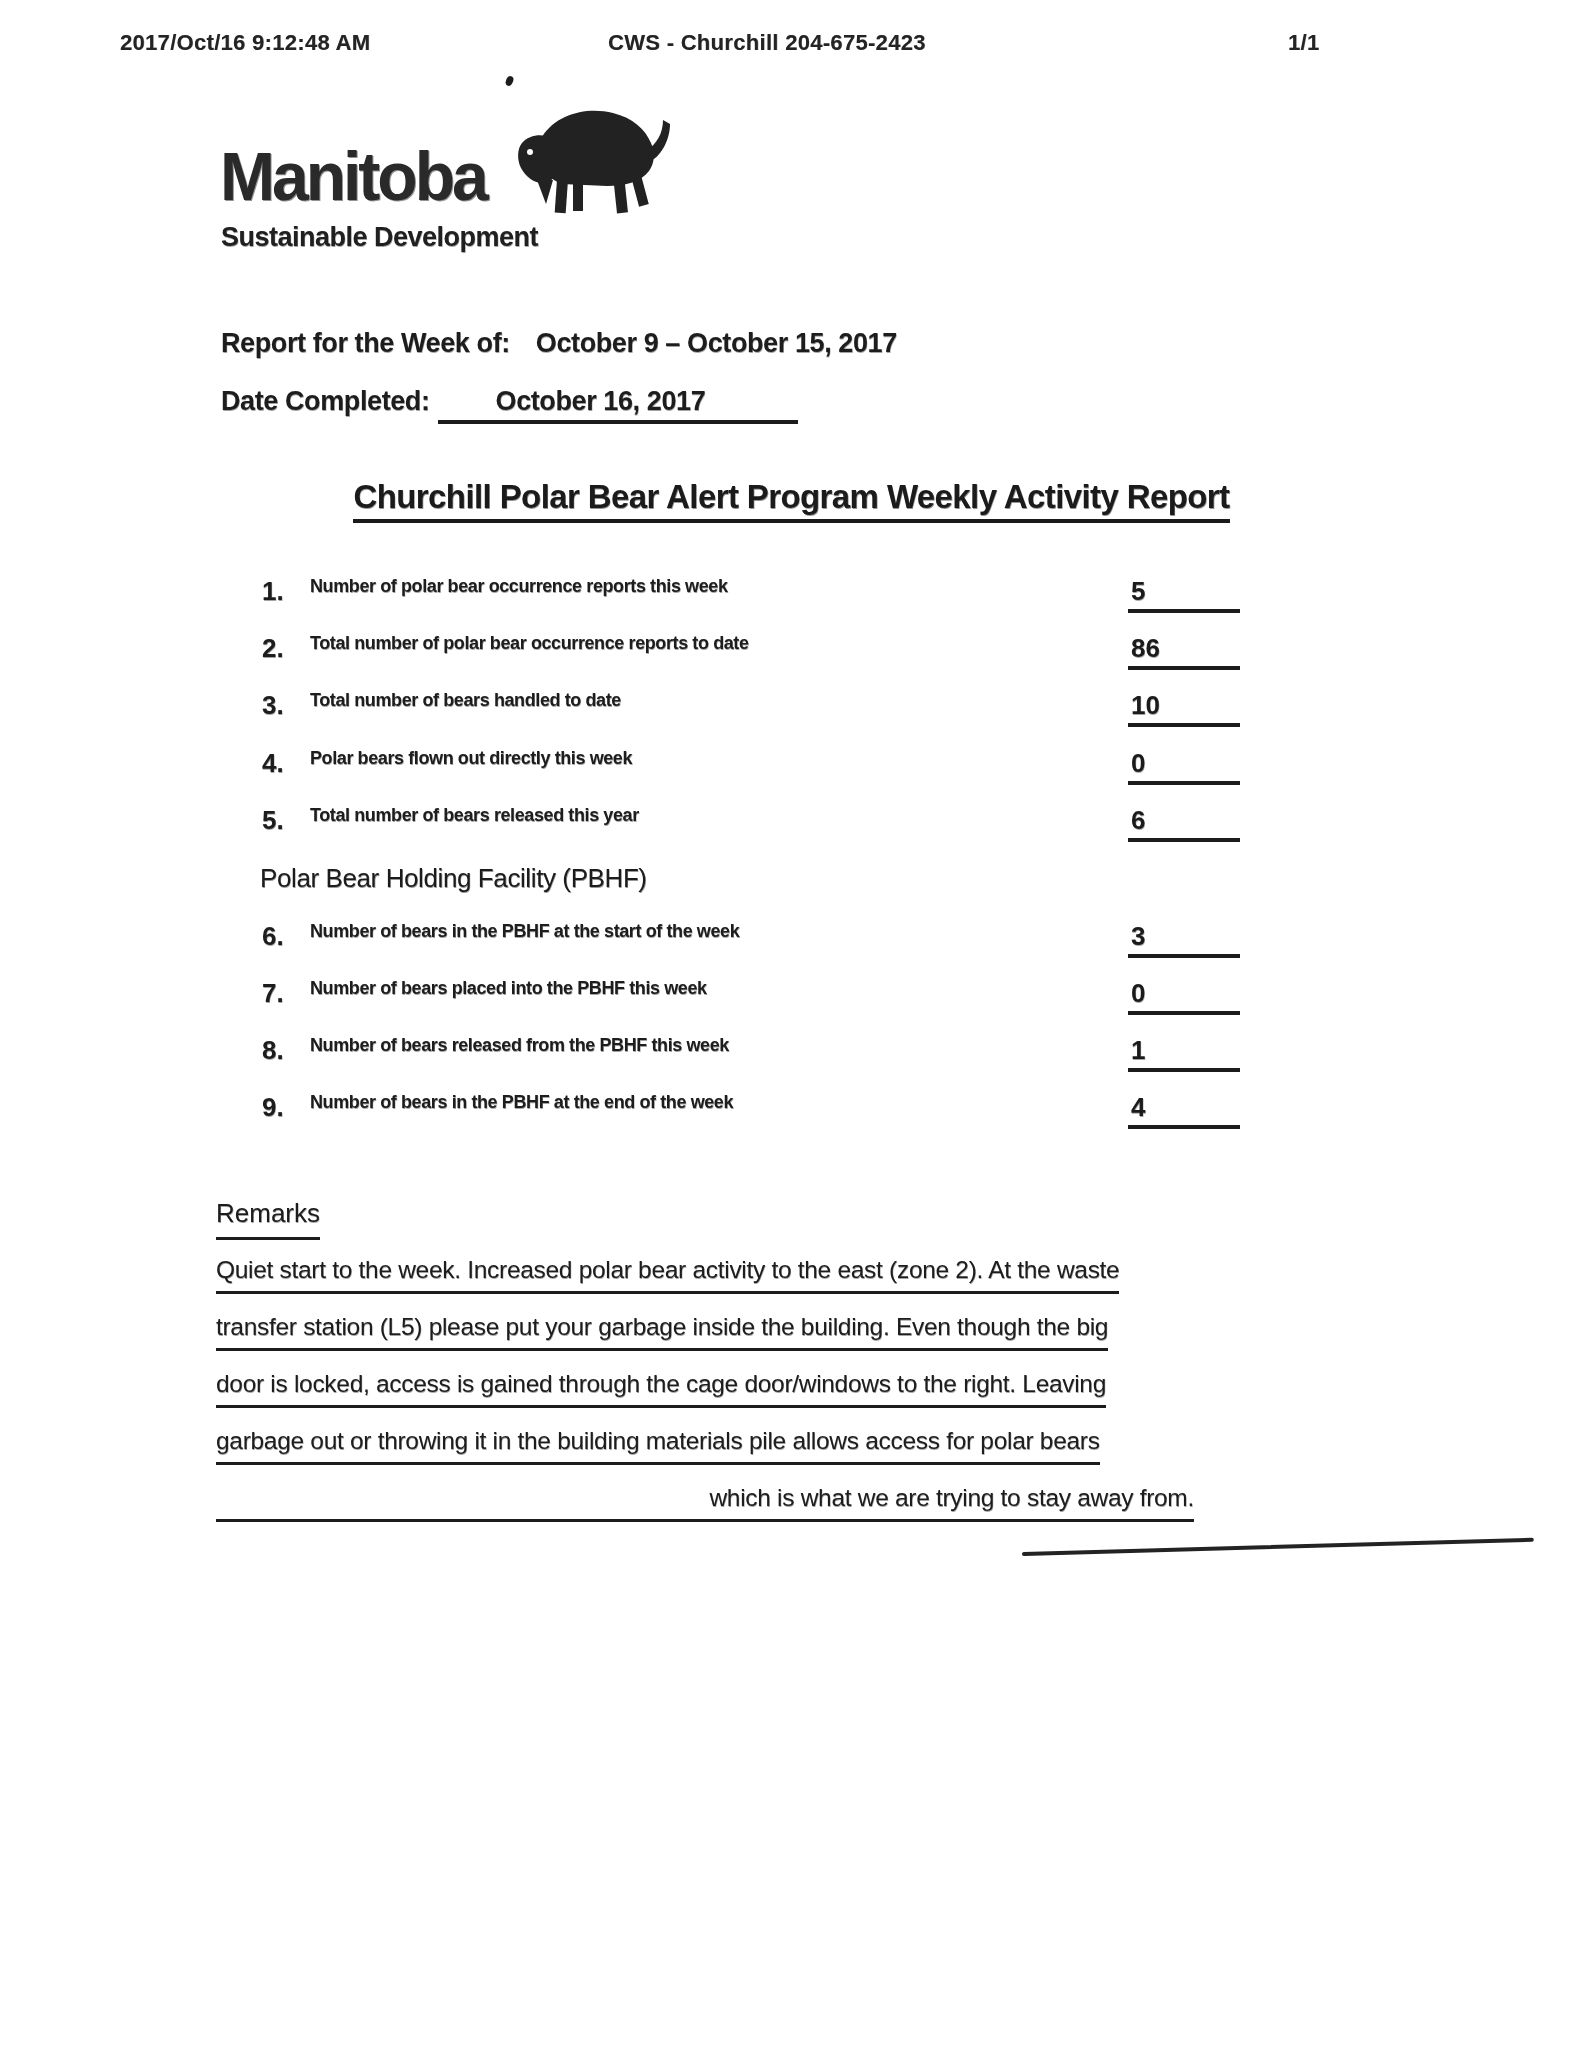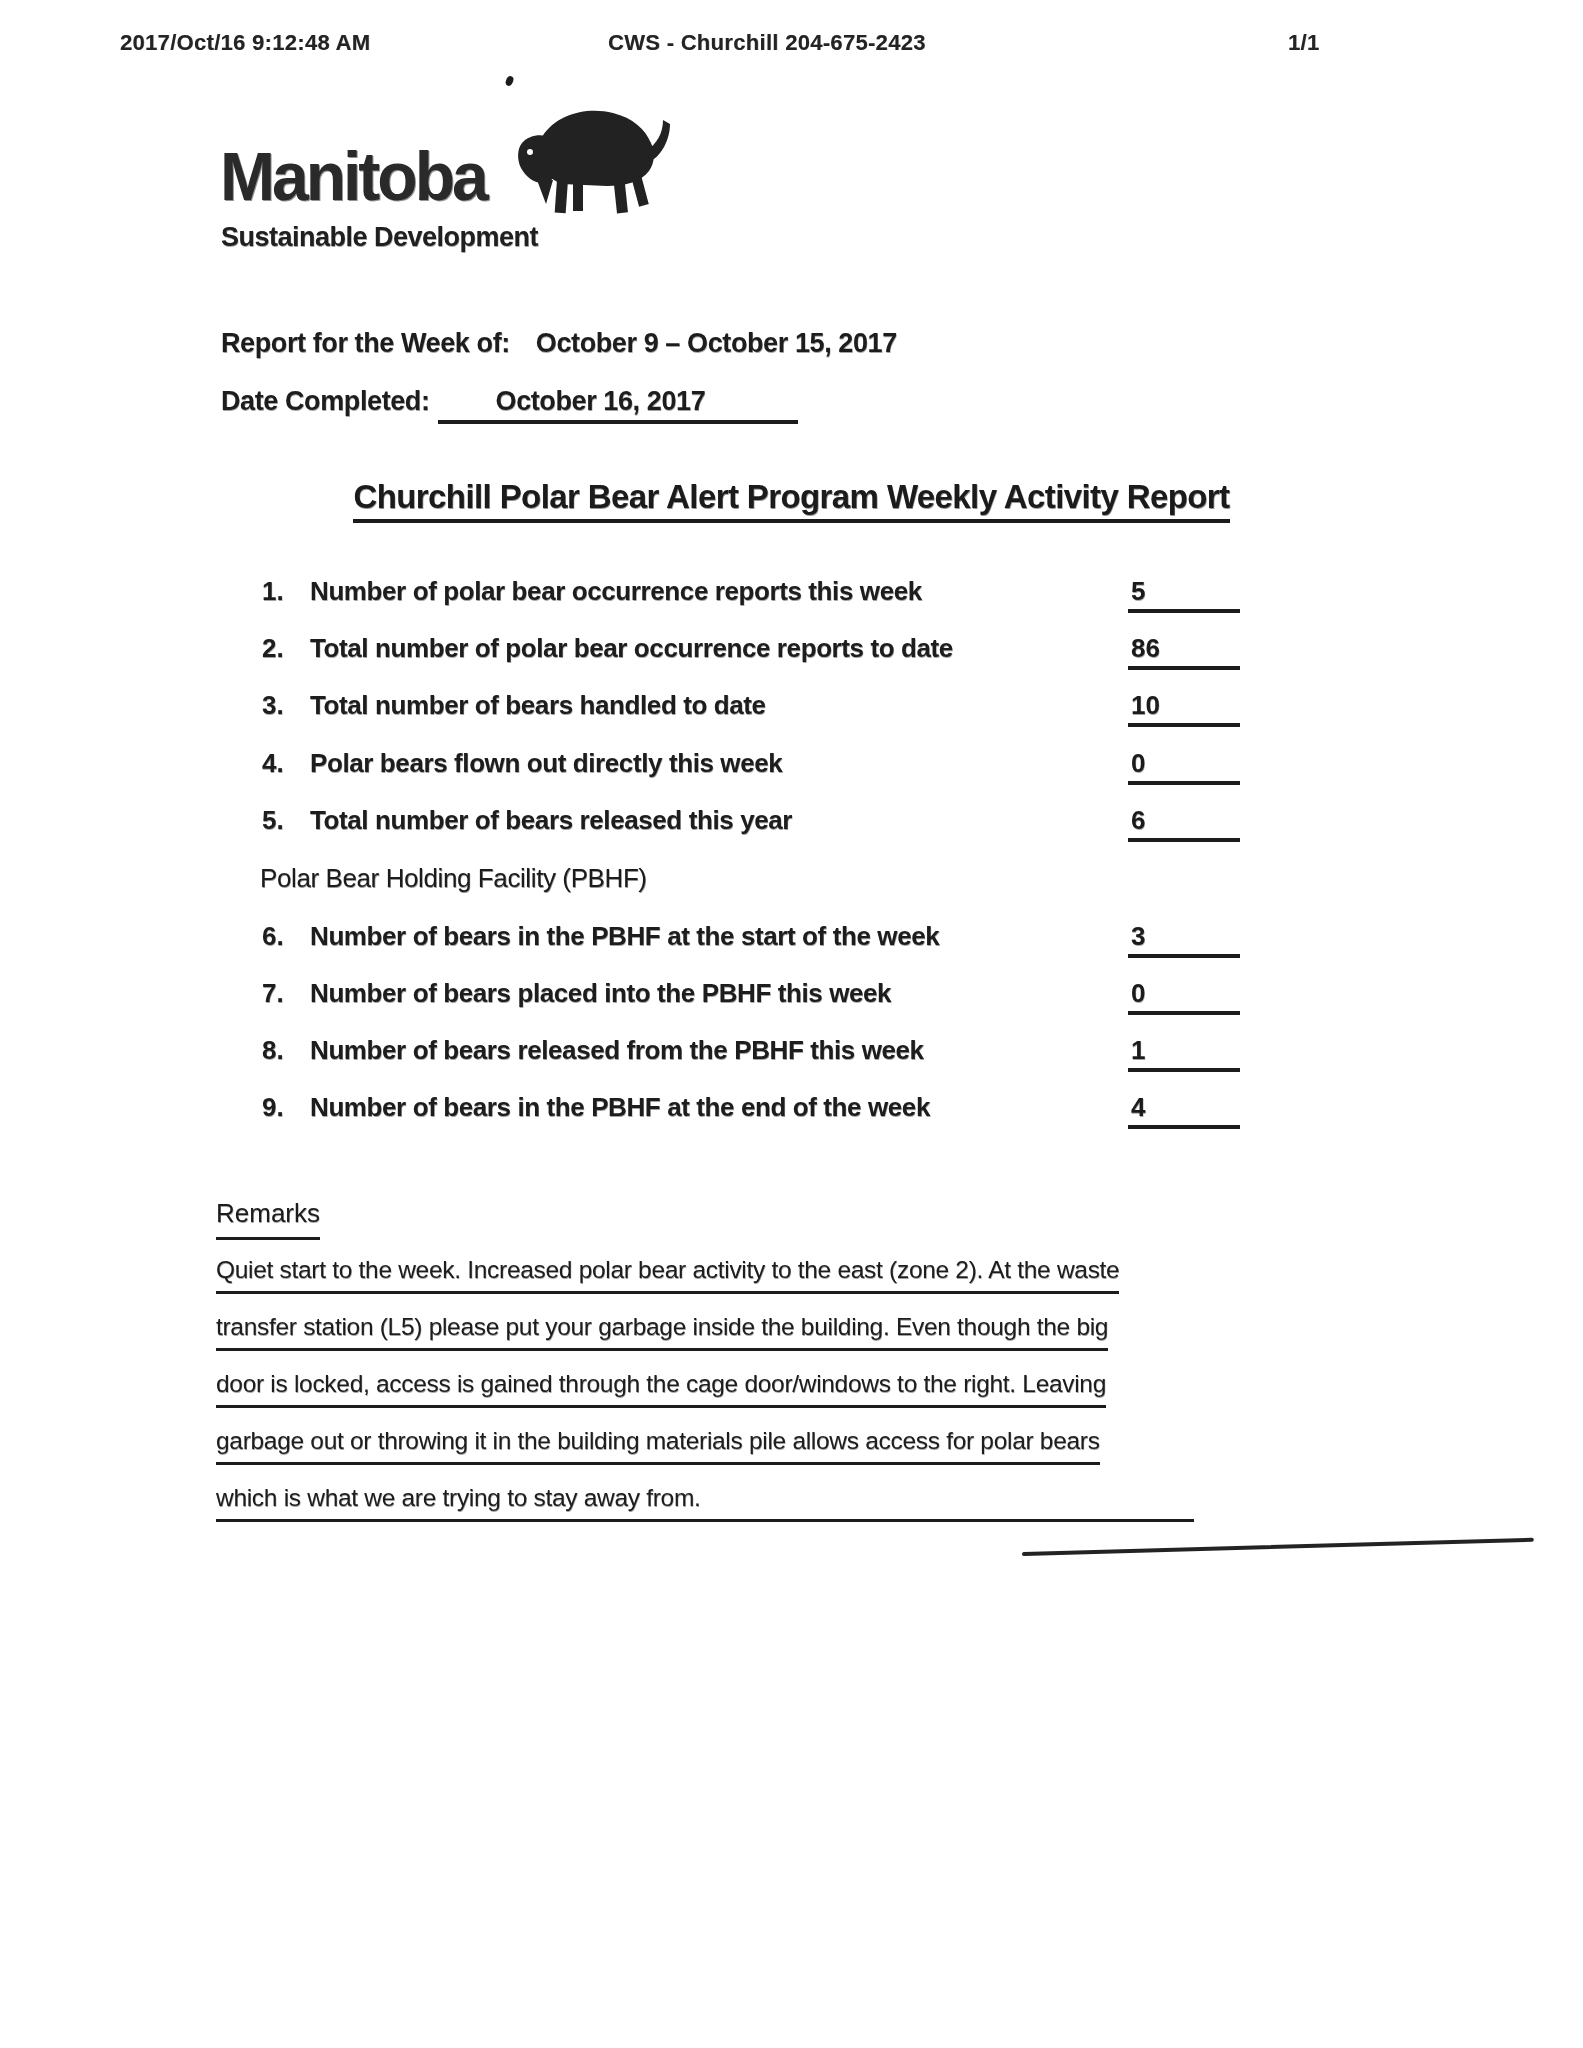--- a/index.html
+++ b/index.html
@@ -68,21 +68,21 @@
     white-space:nowrap;
   }
 
   
   .item-row { position:absolute; left:262px; width:1100px; height:42px; }
   .item-row .num {
     position:absolute; left:0; font-size:26px; font-weight:700; color:#1d1d1d;
     text-shadow:0.5px 0.5px 0 rgba(25,25,25,0.4);
   }
   .item-row .label {
-    position:absolute; left:48px; font-size:26px; font-weight:700;
+    position:absolute; left:48px; font-size:18px; font-weight:700;
     letter-spacing:-0.4px; color:#1d1d1d; white-space:nowrap;
     text-shadow:0.5px 0.5px 0 rgba(25,25,25,0.4);
   }
   .item-row .value {
     position:absolute; left:866px; width:112px;
     font-size:26px; font-weight:700; color:#1b1b1b;
     border-bottom:4px solid #1c1c1c; padding-left:3px; padding-bottom:2px;
     text-shadow:0.5px 0.5px 0 rgba(25,25,25,0.4);
   }
   .subheading {
@@ -101,21 +101,21 @@
   }
   .remark-line {
     position:absolute; left:216px; white-space:nowrap;
   }
   .remark-line span {
     display:inline-block; font-size:24.5px; font-weight:400; letter-spacing:-0.3px;
     color:#1d1d1d; border-bottom:3.5px solid #1c1c1c;
     padding-bottom:7px; text-shadow:0.5px 0.5px 0 rgba(25,25,25,0.4);
   }
   .rl-0 { top:1256px; } .rl-1 { top:1313px; } .rl-2 { top:1370px; }
-  .rl-3 { top:1427px; } .rl-4 { top:1484px; }
+  .rl-3 { top:1427px; } .rl-4 { top:1484px;text-align:right; }
   .rl-4 span { width:978px; }
 
   .stray-line {
     position:absolute; left:1022px; top:1552px; width:512px; height:4px;
     background:#232323; transform:rotate(-1.6deg); transform-origin:left center;
     border-radius:2px;
   }
 </style>
 </head>
 <body>

